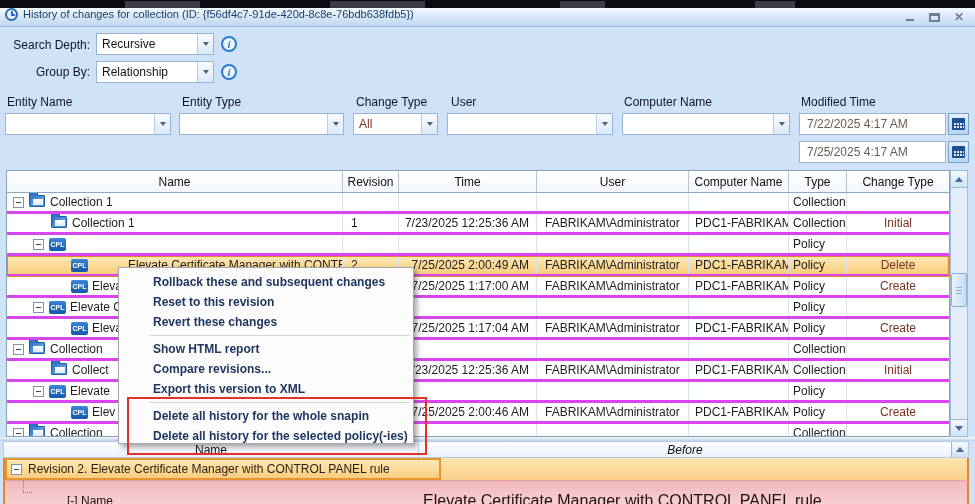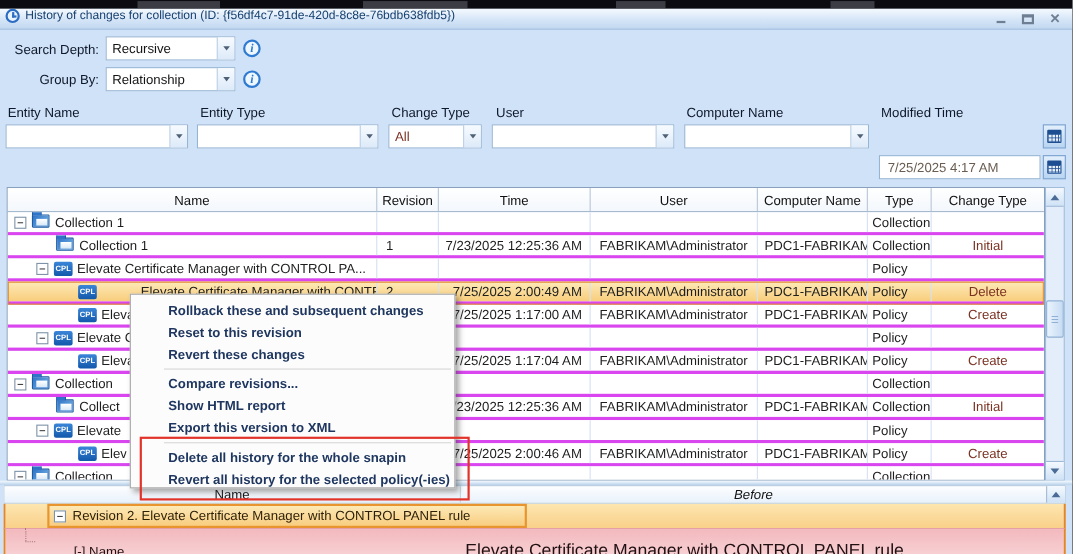--- a/index.html
+++ b/index.html
@@ -93,21 +93,21 @@
 
   
   .details { position:absolute; left:3px; top:441px; width:966px; height:63px; overflow:hidden; background:#fff; }
   .dhead { height:17px; display:flex; background:linear-gradient(#fdfeff,#e8f1fb); border:1px solid #b6cbe0; }
   .dh { font-size:12px; color:#111; display:flex; align-items:center; justify-content:center; }
   .dh0 { width:415px; border-right:1px solid #c4d4e6; } .dh1 { flex:1;font-style:italic; }
   .dup { width:17px; border-left:1px solid #9fb8d2; background:linear-gradient(#f4f9fe,#cfe2f6); display:flex; align-items:center; justify-content:center; }
   .dgroup { height:22px; background:linear-gradient(#fde6b0,#f9d089); position:relative;
     border-left:2px solid #e0862c; border-right:2px solid #e0862c; }
   .dgbox { position:absolute; left:0; top:0; height:22px; width:436px; border:2px solid #e8952f;
-    display:flex; align-items:center; background:linear-gradient(#fde9b6,#f8cd80); padding-left:4px;margin-left:38px; }
+    display:flex; align-items:center; background:linear-gradient(#fde9b6,#f8cd80); padding-left:4px; }
   .dgbox .expander { margin-right:6px; }
   .dgtext { font-size:12px; color:#2b1f08; white-space:nowrap; }
   .drow { height:40px; background:linear-gradient(#f2b9be,#fbdfe1); display:flex; align-items:center;
     border-left:2px solid #e0862c; border-right:2px solid #e0862c; border-top:1px solid #e4a0a4; position:relative; }
   .drow.partial { height:4px; }
   .dname { width:413px; padding-left:62px; font-size:12px; color:#201012; }
   .dval { flex:1; font-size:16px; color:#201012; padding-left:5px; white-space:nowrap; overflow:hidden; }
   .tline { position:absolute; left:18px; top:-1px; height:12px; width:1px; border-left:1px dotted #a87878; }
   .ttick { position:absolute; left:18px; top:11px; width:9px; height:1px; border-top:1px dotted #a87878; }
 </style>
@@ -182,20 +182,23 @@
         <span class="tri"></span>
       </span>
   </div>
   <div class="combo" style="left:622px;top:113px;width:168px;">
     <span class="val"></span>
     <span class="cbtn">
         <span class="tri"></span>
       </span>
   </div>
 
+  <div class="datefield" style="left:799px;top:113px;width:147px;">
+    <span>7/22/2025 4:17 AM</span>
+  </div>
   <div class="calbtn" style="left:948px;top:113px;">
       <span class="cal"></span>
     </div>
 
   <div class="datefield" style="left:799px;top:141px;width:147px;">
     <span>7/25/2025 4:17 AM</span>
   </div>
   <div class="calbtn" style="left:948px;top:141px;">
       <span class="cal"></span>
     </div>
@@ -233,21 +236,20 @@
           <div class="gc c2">7/23/2025 12:25:36 AM</div>
           <div class="gc c3">FABRIKAM\Administrator</div>
           <div class="gc c4">PDC1-FABRIKAM</div>
           <div class="gc c5">Collection</div>
           <div class="gc c6 maroon">Initial</div>
         </div>
         <div class="grow">
           <div class="gc c0" style="padding-left: 26px;">
             <span class="expander"></span>
             <span class="icon-cpl"></span>
-            <span class="nm">Elevate Certificate Manager with CONTROL PA...</span>
           </div>
           <div class="gc c1"></div>
           <div class="gc c2"></div>
           <div class="gc c3"></div>
           <div class="gc c4"></div>
           <div class="gc c5">Policy</div>
           <div class="gc c6 maroon"></div>
         </div>
         <div class="grow sel">
           <div class="gc c0" style="padding-left: 64px; gap: 36px;">
@@ -399,23 +401,23 @@
         </div>
       </div>
     <div class="drow partial"></div>
   </div>
 
   <div class="menu" id="ctxmenu">
       <div class="mi">Rollback these and subsequent changes</div>
       <div class="mi">Reset to this revision</div>
       <div class="mi">Revert these changes</div>
       <div class="msep"></div>
+      <div class="mi">Show HTML report</div>
       <div class="mi">Compare revisions...</div>
-      <div class="mi">Show HTML report</div>
       <div class="mi">Export this version to XML</div>
       <div class="msep"></div>
       <div class="mi">Delete all history for the whole snapin</div>
-      <div class="mi">Revert all history for the selected policy(-ies)</div>
+      <div class="mi">Delete all history for the selected policy(-ies)</div>
     </div>
 
   <div class="redbox"></div>
 
 </div>
 
 </body></html>

